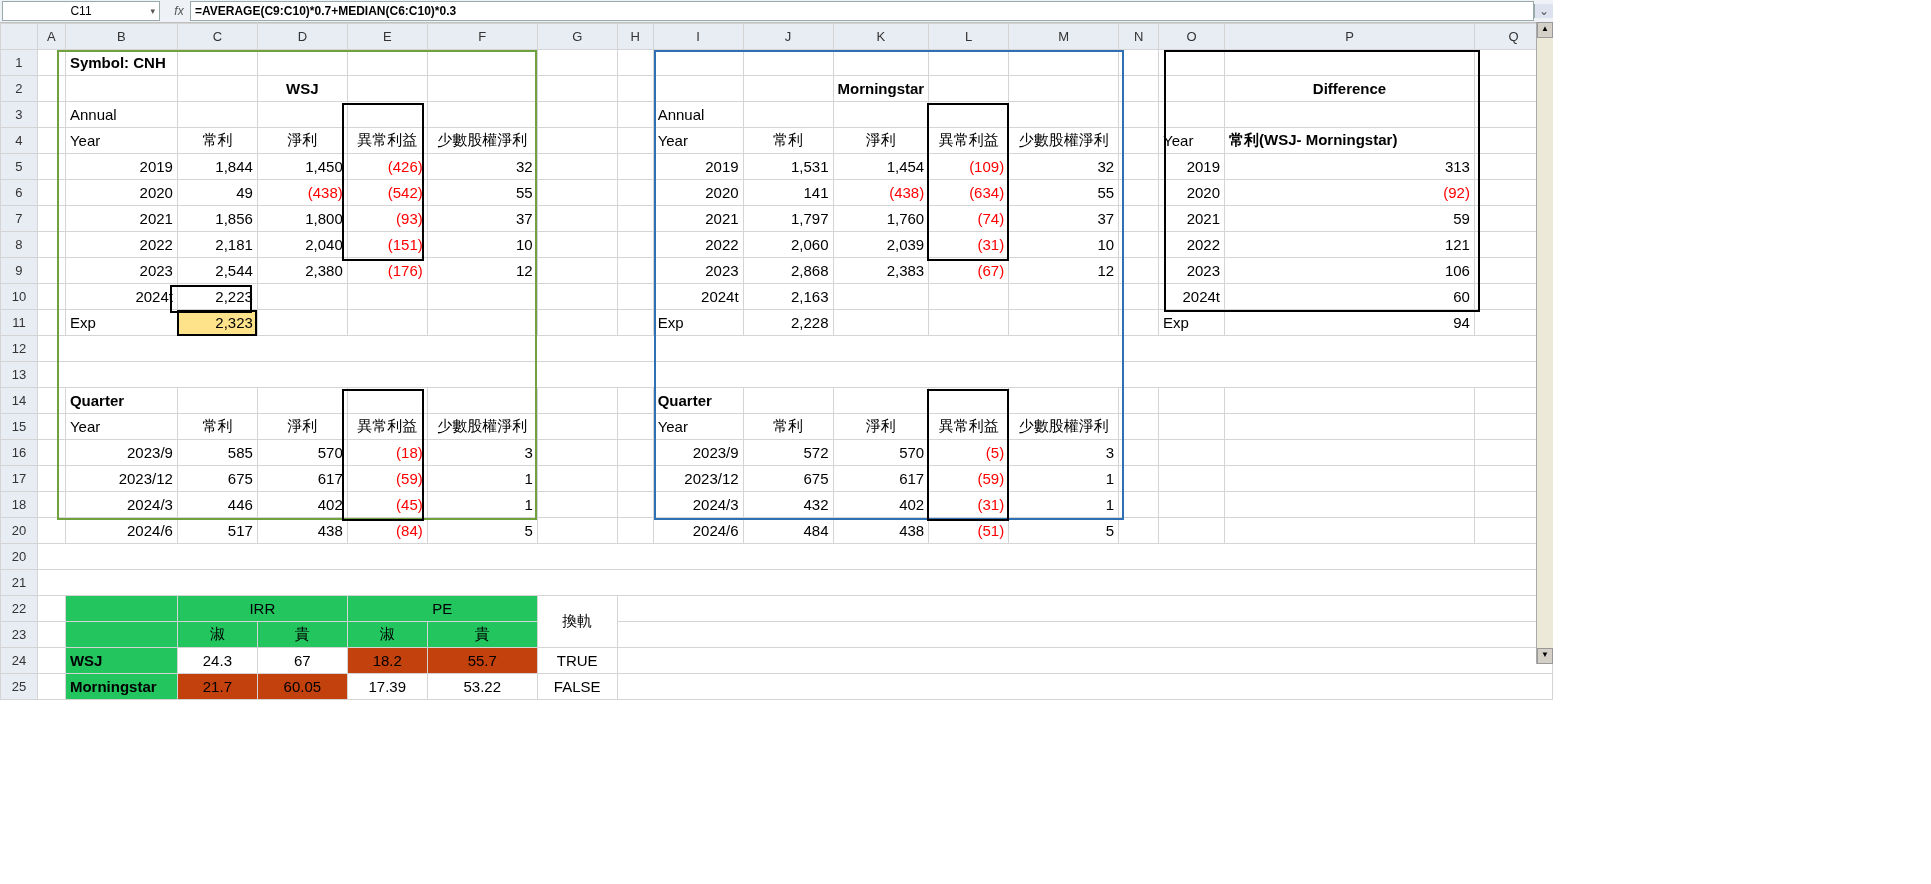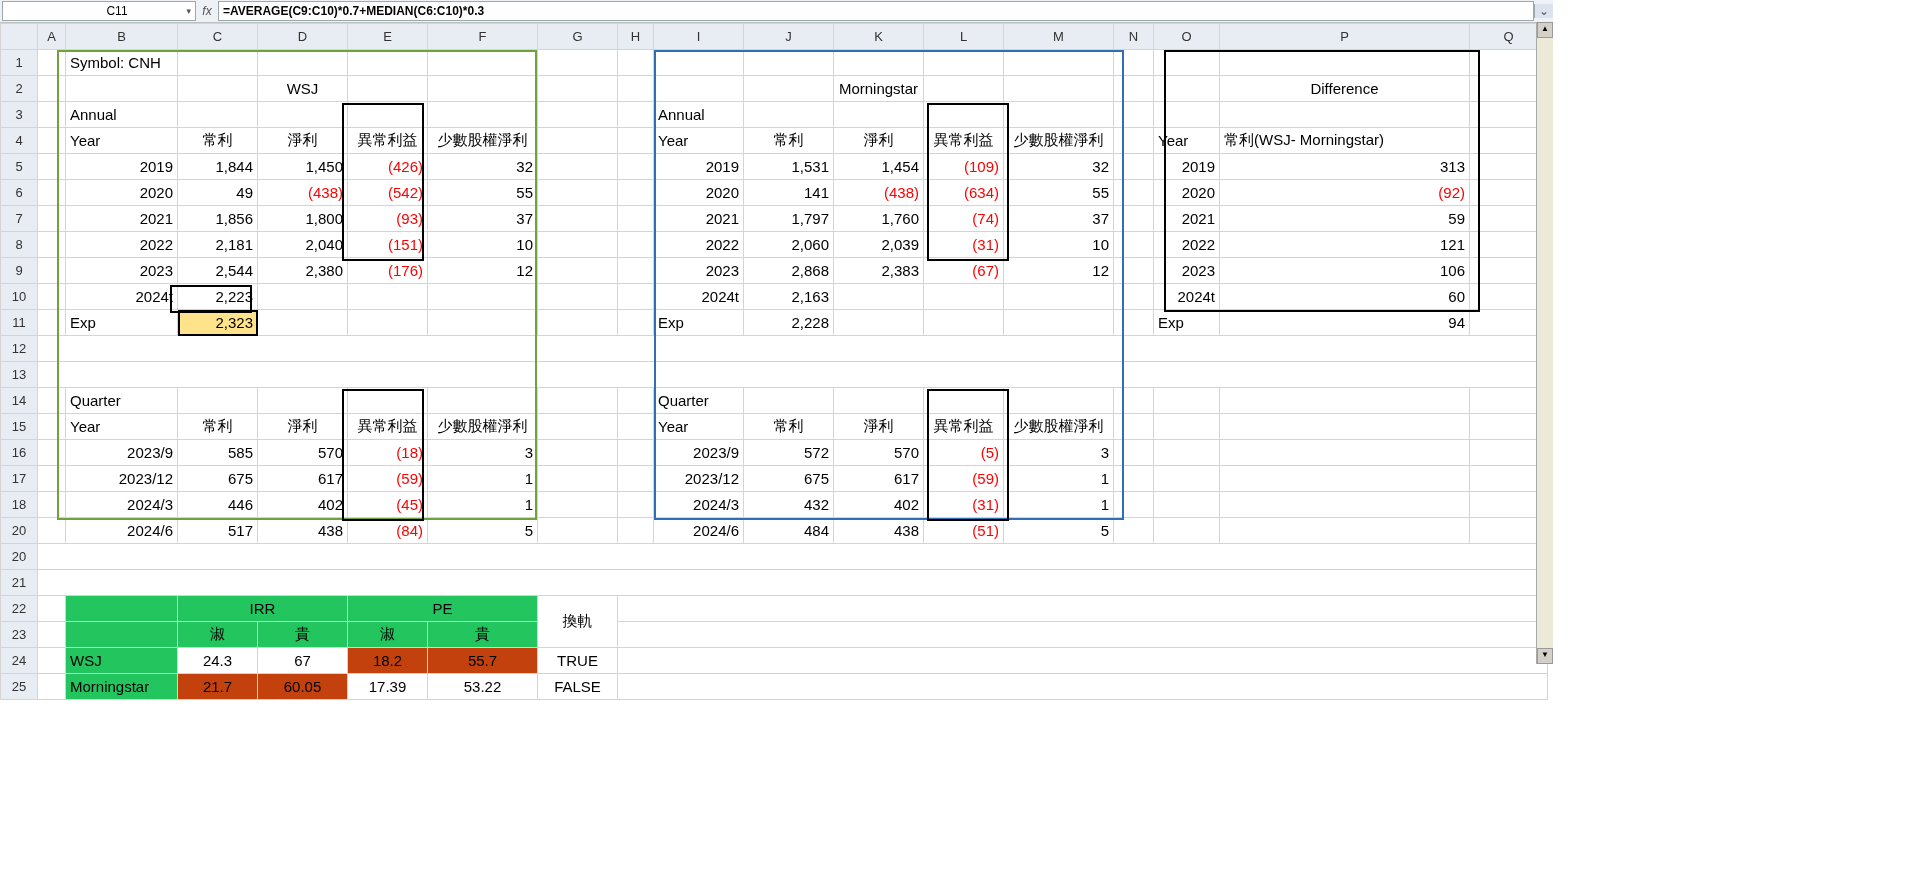--- a/index.html
+++ b/index.html
@@ -1,34 +1,34 @@
 <!DOCTYPE html>
 <html><head>
 <meta charset="utf-8">
 <style>
   html, body { margin:0; padding:0; font-family: Arial, "Microsoft JhengHei", sans-serif; font-size:15px; background:#fff; }
   .wrap { position:relative; width:1553px; height:700px; overflow:auto; }
 
   
   .top-bar { display:flex; align-items:center; height:22px; border-bottom:1px solid #c0c0c0; background:#eef1f6; font-size:12px; }
-  .namebox { width:156px; height:18px; border:1px solid #9aa; background:#fff; margin-left:2px; display:flex; align-items:center; justify-content:center; position:relative;padding-left:36px; }
+  .namebox { width:156px; height:18px; border:1px solid #9aa; background:#fff; margin-left:2px; display:flex; align-items:center; justify-content:center; position:relative; }
   .namebox::after{content:"▾"; position:absolute; right:4px; font-size:9px; color:#555;}
-  .fx { width:22px; text-align:center; font-style:italic; color:#555; }
+  .fx { width:22px; text-align:center; font-style:italic; color:#555;padding-left:8px; }
   .fbar { flex:1; height:18px; border:1px solid #9aa; background:#fff; padding:0 4px; display:flex; align-items:center;font-weight:bold; }
   .expand { width:18px; text-align:center; color:#555; border-left:1px solid #9aa; background:#dce3ee;}
 
   
   table.grid { border-collapse:collapse; table-layout:fixed; }
   table.grid th, table.grid td { border:1px solid #d4d4d4; height:25px; padding:0 4px; font-size:15px; white-space:nowrap; overflow:hidden; }
   table.grid th { background:#e8ecf3; font-weight:normal; color:#333; text-align:center; font-size:13px; }
   table.grid th.rowh { width:28px; text-align:center; background:#e8ecf3; }
   td.r { text-align:right; }
   td.c { text-align:center; }
   td.l { text-align:left; }
-  td.bold { font-weight:normal;margin-left:20px; }
+  td.bold { font-weight:bold;margin-left:20px; }
   .neg { color:#ff0000; }
 
   
   col.A{width:28px;} col.B{width:112px;} col.C{width:80px;} col.D{width:90px;}
   col.E{width:80px;} col.F{width:110px;} col.G{width:80px;} col.H{width:36px;}
   col.I{width:90px;} col.J{width:90px;} col.K{width:90px;} col.L{width:80px;}
   col.M{width:110px;} col.N{width:40px;} col.O{width:66px;} col.P{width:250px;}
   col.Q{width:78px;}
 
   

